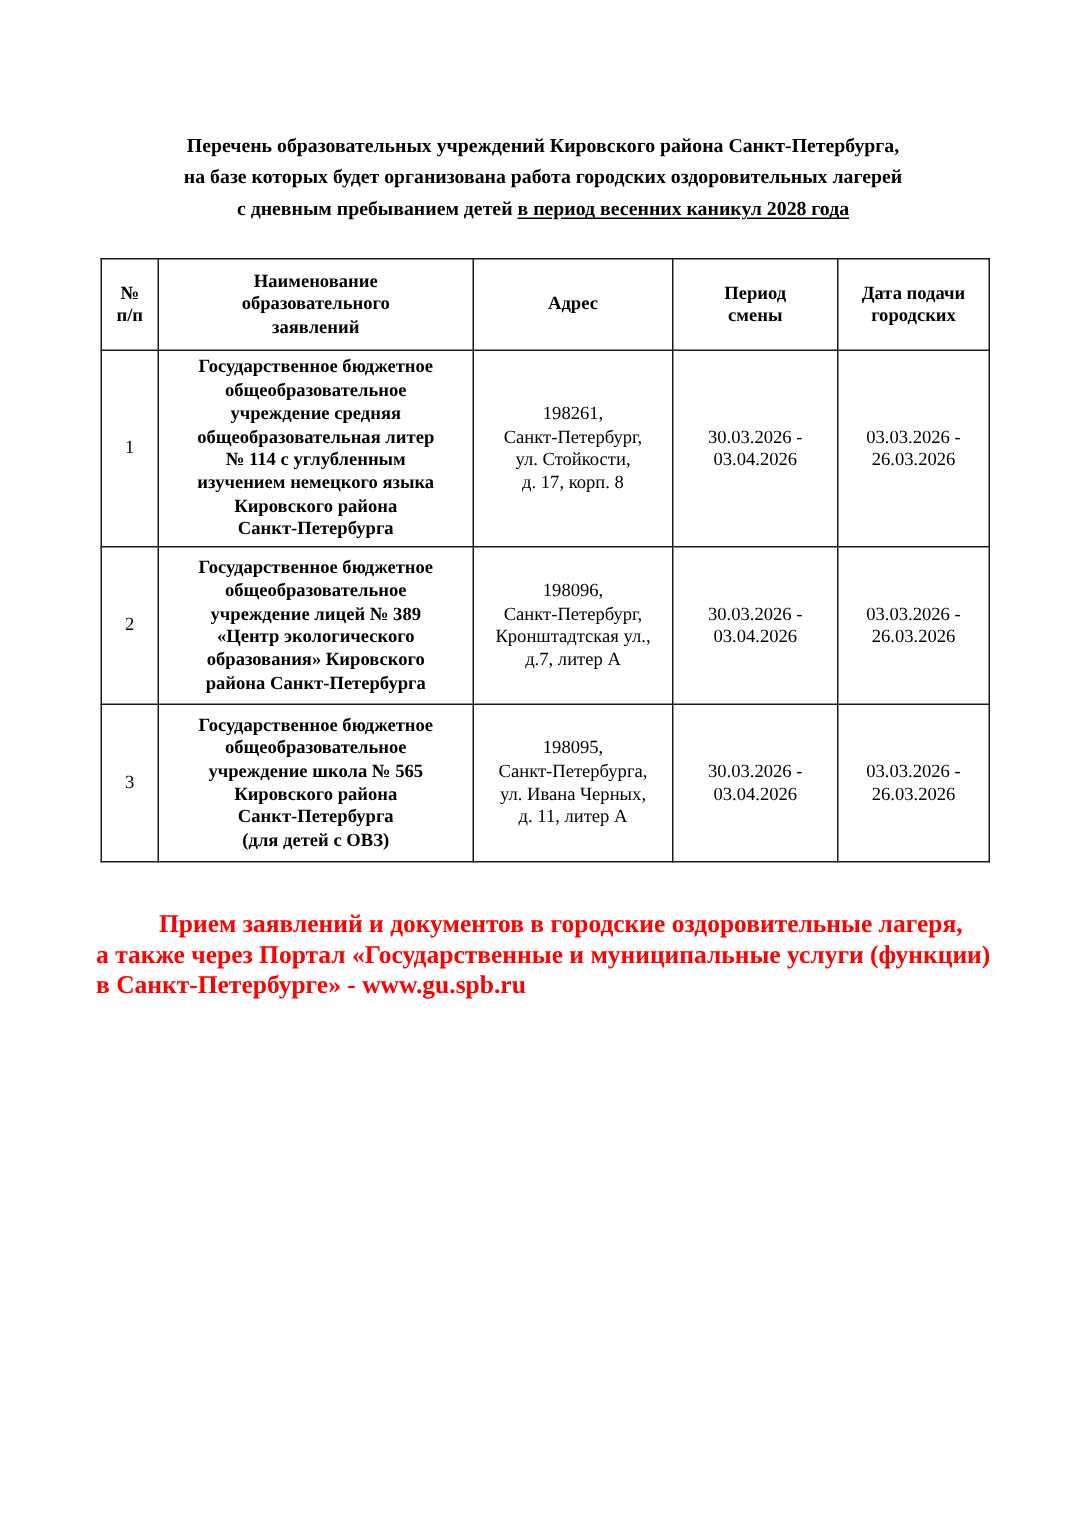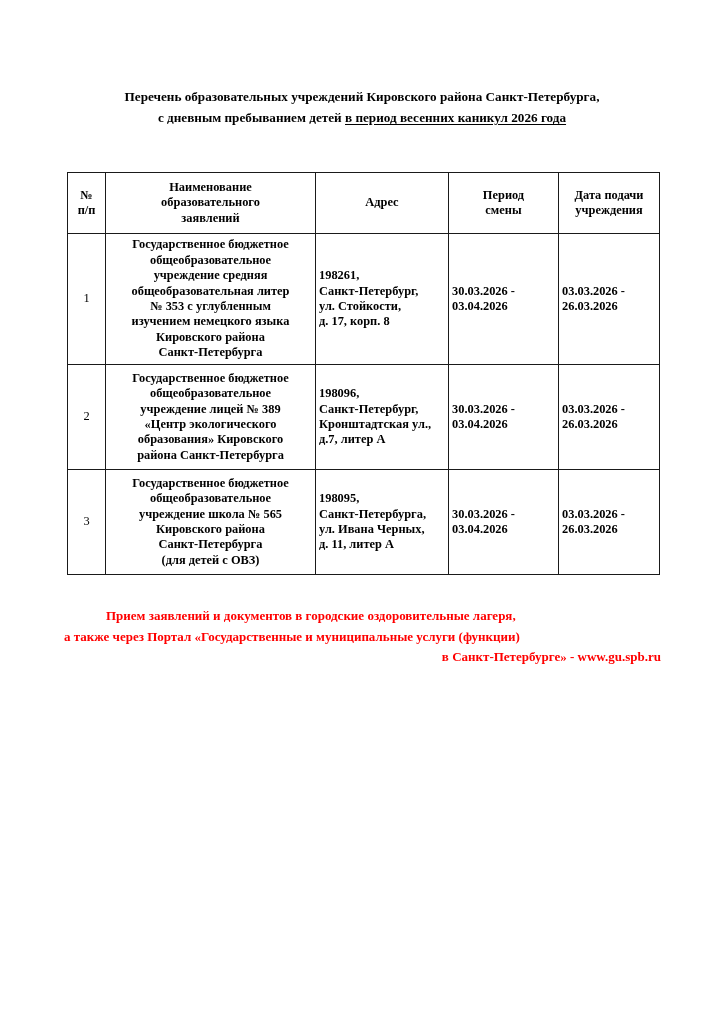--- a/index.html
+++ b/index.html
@@ -83,73 +83,75 @@
     text-align: center;
     font-weight: bold;
     font-size: 12.4px;
     line-height: 15.6px;
     padding-left: 4px;
     padding-right: 4px;
   }
   td.cell-addr,
   td.cell-period,
   td.cell-appdate {
-    font-weight: bold;
+    text-align: center;
+    font-weight: normal;
     font-size: 12.4px;
     line-height: 15.6px;
   }
   .nm-line { display: block; white-space: nowrap; }
   .ad-line { display: block; white-space: nowrap; }
 
   
   tr.row-1 td { height: 126px; }
   tr.row-2 td { height: 100px; }
   tr.row-3 td { height: 100px; }
 
   
   .notice {
     position: absolute;
     left: 64px;
     top: 606px;
     width: 597px;
     color: #ff0000;
     font-weight: bold;
-    font-size: 13px;
+    font-size: 17px;
     line-height: 20.5px;
     text-align: justify;
     text-justify: inter-word;
   }
   .notice .nline {
     display: block;
     text-align: justify;
     white-space: nowrap;
   }
   .notice .nline::after {
     content: "";
     display: inline-block;
     width: 100%;
   }
   .notice .nline-last {
     display: block;
-    text-align: right;
+    text-align: left;
     white-space: nowrap;
   }
   .notice .indent {
     display: inline-block;
     width: 42px;
   }
 </style>
 </head>
 <body>
 
 <div class="page">
 
   <div class="doc-title">
     <span class="tline">Перечень образовательных учреждений Кировского района Санкт-Петербурга,</span>
-    <span class="tline"><span>с дневным пребыванием детей </span><span class="title-underline">в период весенних каникул 2026 года</span></span>
+    <span class="tline">на базе которых будет организована работа городских оздоровительных лагерей</span>
+    <span class="tline"><span>с дневным пребыванием детей </span><span class="title-underline">в период весенних каникул 2028 года</span></span>
   </div>
 
   <div class="tbl-wrap">
     <table class="main">
       <colgroup>
         <col class="col-num">
           <col class="col-name">
           <col class="col-addr">
           <col class="col-per">
           <col class="col-date">
@@ -165,34 +167,34 @@
             <span style="display:block">образовательного</span>
             <span style="display:block">заявлений</span>
           </th>
           <th>Адрес</th>
           <th>
             <span style="display:block">Период</span>
             <span style="display:block">смены</span>
           </th>
           <th>
             <span style="display:block">Дата подачи</span>
-            <span style="display:block">учреждения</span>
+            <span style="display:block">городских</span>
           </th>
         </tr>
       </thead>
       <tbody>
 
         <tr class="row-1">
           <td class="cell-num">1</td>
           <td class="cell-name">
             <span class="nm-line">Государственное бюджетное</span>
             <span class="nm-line">общеобразовательное</span>
             <span class="nm-line">учреждение средняя</span>
             <span class="nm-line">общеобразовательная литер</span>
-            <span class="nm-line">№ 353 с углубленным</span>
+            <span class="nm-line">№ 114 с углубленным</span>
             <span class="nm-line">изучением немецкого языка</span>
             <span class="nm-line">Кировского района</span>
             <span class="nm-line">Санкт-Петербурга</span>
           </td>
           <td class="cell-addr">
             <span class="ad-line">198261,</span>
             <span class="ad-line">Санкт-Петербург,</span>
             <span class="ad-line">ул. Стойкости,</span>
             <span class="ad-line">д. 17, корп. 8</span>
           </td>

